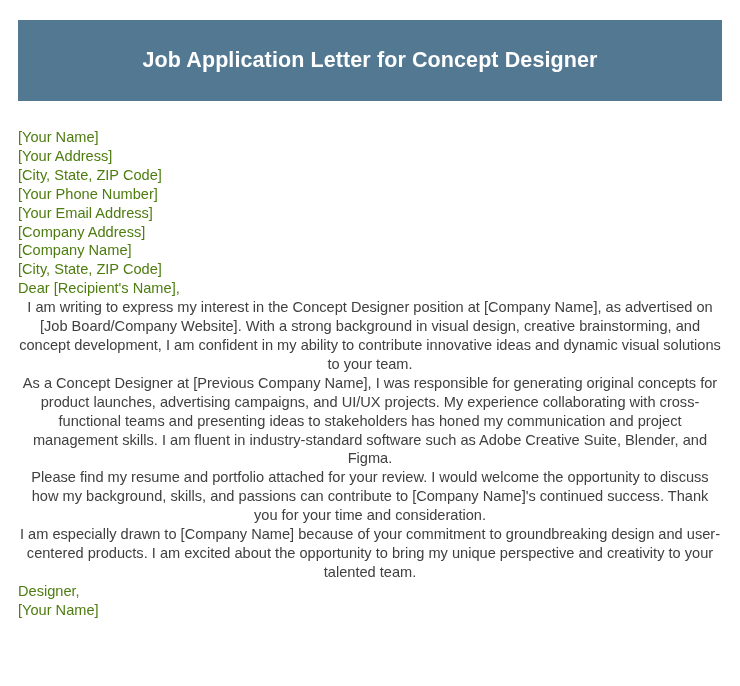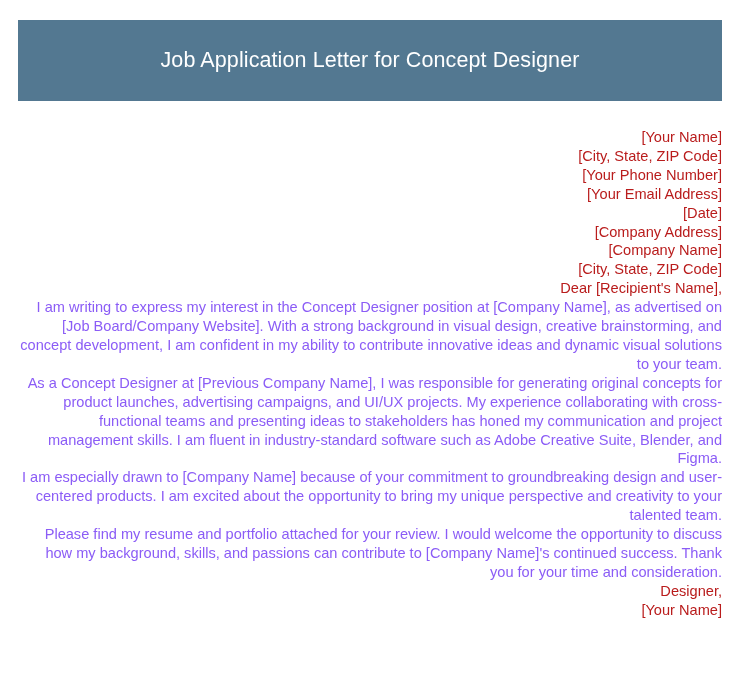--- a/index.html
+++ b/index.html
@@ -32,88 +32,88 @@
     display: flex;
     align-items: center;
     justify-content: center;
     box-sizing: border-box;
   }
 
   .doc-title {
     color: #ffffff;
     font-family: "Liberation Sans", sans-serif;
     font-size: 21.5px;
-    font-weight: 400;
+    font-weight: 700;
     letter-spacing: 0.1px;
     text-align: center;
     line-height: 1.2;
     white-space: nowrap;
   }
 
   .doc-body {
     position: absolute;
     left: 18px;
     top: 128px;
     width: 704px;
     box-sizing: border-box;
   }
 
   .letter-line {
-    color: #b91c1c;
+    color: #4d7c0f;
     font-family: "Liberation Sans", sans-serif;
     font-size: 14.6px;
     line-height: 18.9px;
-    text-align: right;
+    text-align: left;
     margin: 0;
     padding: 0;
     word-wrap: break-word;
   }
 
   .letter-para {
-    color: #8b5cf6;
+    color: #404040;
     font-family: "Liberation Sans", sans-serif;
     font-size: 14.6px;
     line-height: 18.9px;
-    text-align: right;
+    text-align: center;
     margin: 0;
     padding: 0;
     word-wrap: break-word;
   }
 </style>
 </head>
 <body>
 
 <div class="document">
 
   <div class="doc-header">
     <div class="doc-title">Job Application Letter for Concept Designer</div>
   </div>
 
   <div class="doc-body">
 
     <div>
       <div class="letter-line">[Your Name]</div>
+      <div class="letter-line">[Your Address]</div>
       <div class="letter-line">[City, State, ZIP Code]</div>
       <div class="letter-line">[Your Phone Number]</div>
       <div class="letter-line">[Your Email Address]</div>
     </div>
 
-    <div class="letter-line">[Date]</div>
 
     <div>
       <div class="letter-line">[Company Address]</div>
       <div class="letter-line">[Company Name]</div>
       <div class="letter-line">[City, State, ZIP Code]</div>
     </div>
 
     <div class="letter-line">Dear [Recipient's Name],</div>
 
     <p class="letter-para">I am writing to express my interest in the Concept Designer position at [Company Name], as advertised on [Job Board/Company Website]. With a strong background in visual design, creative brainstorming, and concept development, I am confident in my ability to contribute innovative ideas and dynamic visual solutions to your team.</p>
     <p class="letter-para">As a Concept Designer at [Previous Company Name], I was responsible for generating original concepts for product launches, advertising campaigns, and UI/UX projects. My experience collaborating with cross-functional teams and presenting ideas to stakeholders has honed my communication and project management skills. I am fluent in industry-standard software such as Adobe Creative Suite, Blender, and Figma.</p>
+    <p class="letter-para">Please find my resume and portfolio attached for your review. I would welcome the opportunity to discuss how my background, skills, and passions can contribute to [Company Name]'s continued success. Thank you for your time and consideration.</p>
     <p class="letter-para">I am especially drawn to [Company Name] because of your commitment to groundbreaking design and user-centered products. I am excited about the opportunity to bring my unique perspective and creativity to your talented team.</p>
-    <p class="letter-para">Please find my resume and portfolio attached for your review. I would welcome the opportunity to discuss how my background, skills, and passions can contribute to [Company Name]'s continued success. Thank you for your time and consideration.</p>
 
     <div class="letter-line">Designer,</div>
     <div class="letter-line">[Your Name]</div>
 
   </div>
 
 </div>
 
 </body></html>

